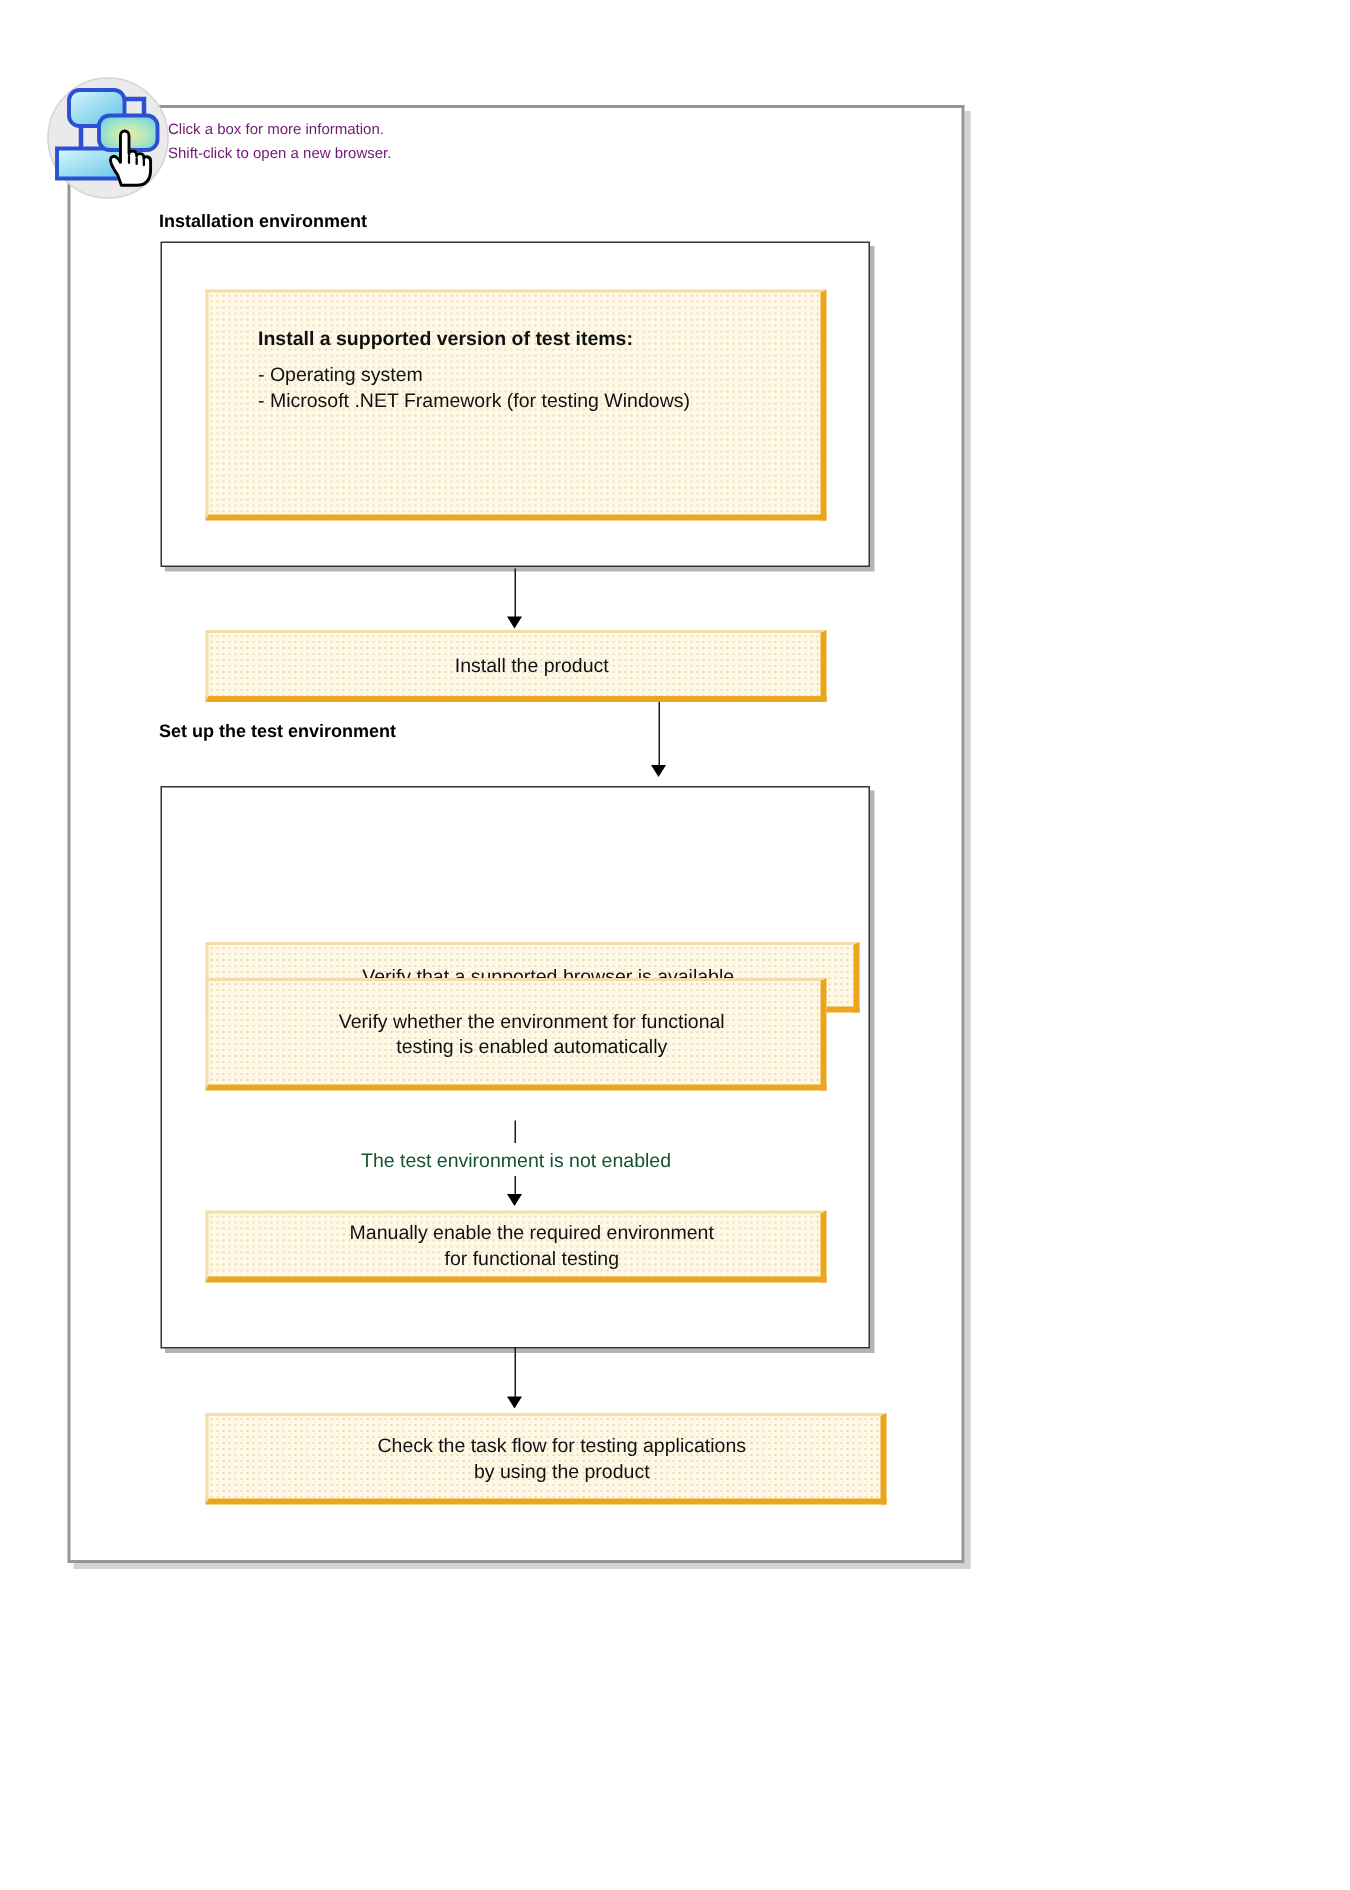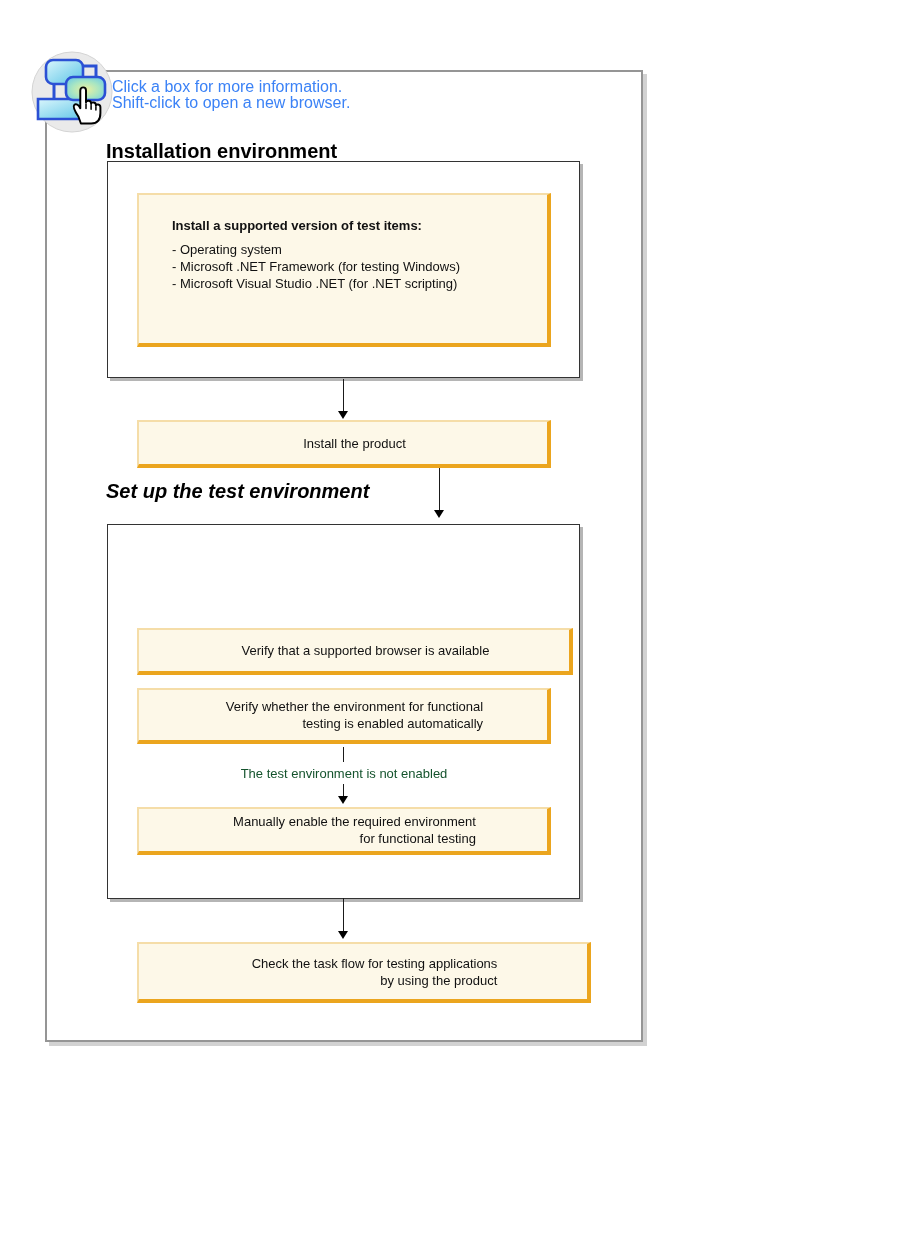--- a/index.html
+++ b/index.html
@@ -16,26 +16,26 @@
 
   
   .flow-box{position:absolute;box-sizing:border-box;
             background-color:#fdf8e8;
             background-image:radial-gradient(circle,#f0dca6 22%,rgba(0,0,0,0) 23%);
             background-size:4px 4px;
             border-style:solid;
             border-color:#f5dda8 #eba51e #eba51e #f5dda8;
             border-width:2px 4px 4px 2px;
             font-size:13px;line-height:17px;color:#111;cursor:pointer;}
-  .flow-box.center{display:flex;align-items:center;justify-content:center;text-align:right;padding-left:23px;}
+  .flow-box.center{display:flex;align-items:center;justify-content:center;text-align:center;padding-left:23px;}
   .flow-box .lines span{display:block;}
 
-  .heading{position:absolute;font-size:20px;font-weight:bold;color:#000;white-space:nowrap;}
+  .heading{position:absolute;font-size:12px;font-weight:bold;color:#000;white-space:nowrap;}
 
-  .note{position:absolute;left:112px;top:79px;font-size:16px;line-height:16px;color:#3b82f6;}
+  .note{position:absolute;left:112px;top:79px;font-size:10px;line-height:16px;color:#701a75;}
   .note span{display:block;}
 
   .vline{position:absolute;width:1px;background:#1a1a1a;}
   .ahead{position:absolute;width:0;height:0;border-left:5px solid rgba(0,0,0,0);
          border-right:5px solid rgba(0,0,0,0);border-top:8px solid #000;}
 
   .branch-label{position:absolute;left:137px;top:766px;width:414px;text-align:center;
                 font-size:13px;color:#14532d;background:transparent;}
 
   .icon-wrap{position:absolute;left:26px;top:47px;width:92px;height:86px;}
@@ -54,44 +54,43 @@
 
   <div class="heading" style="left:106px;top:140px;">Installation environment</div>
 
   <div class="white-panel" style="left:107px;top:161px;width:471px;height:215px;"></div>
 
   <div class="flow-box" style="left:137px;top:193px;width:414px;height:154px;padding:22px 10px 0 33px;">
     <div style="font-weight:bold;margin-bottom:7px;">Install a supported version of test items:</div>
     <div class="lines">
       <span>- Operating system</span>
       <span>- Microsoft .NET Framework (for testing Windows)</span>
-      <span>- Microsoft Visual Studio .NET (for .NET scripting)</span>
     </div>
   </div>
 
   <div class="vline" style="left:343px;top:379px;height:33px;"></div>
   <div class="ahead" style="left:338px;top:411px;"></div>
 
   <div class="flow-box center" style="left:137px;top:420px;width:414px;height:48px;">
     <div>Install the product</div>
   </div>
 
   <div class="vline" style="left:439px;top:468px;height:43px;"></div>
   <div class="ahead" style="left:434px;top:510px;"></div>
 
-  <div class="heading" style="left:106px;top:480px;font-style:italic;">Set up the test environment</div>
+  <div class="heading" style="left:106px;top:480px;">Set up the test environment</div>
 
   <div class="white-panel" style="left:107px;top:524px;width:471px;height:373px;"></div>
 
 
   <div class="flow-box center" style="left:137px;top:628px;width:436px;height:47px;">
     <div>Verify that a supported browser is available</div>
   </div>
 
-  <div class="flow-box center" style="left:137px;top:688px;width:414px;height:56px;">
+  <div class="flow-box center" style="left:137px;top:652px;width:414px;height:75px;">
     <div class="lines">
       <span>Verify whether the environment for functional</span>
       <span>testing is enabled automatically</span>
     </div>
   </div>
 
   <div class="vline" style="left:343px;top:747px;height:15px;"></div>
   <div class="branch-label">The test environment is not enabled</div>
   <div class="vline" style="left:343px;top:784px;height:13px;"></div>
   <div class="ahead" style="left:338px;top:796px;"></div>

